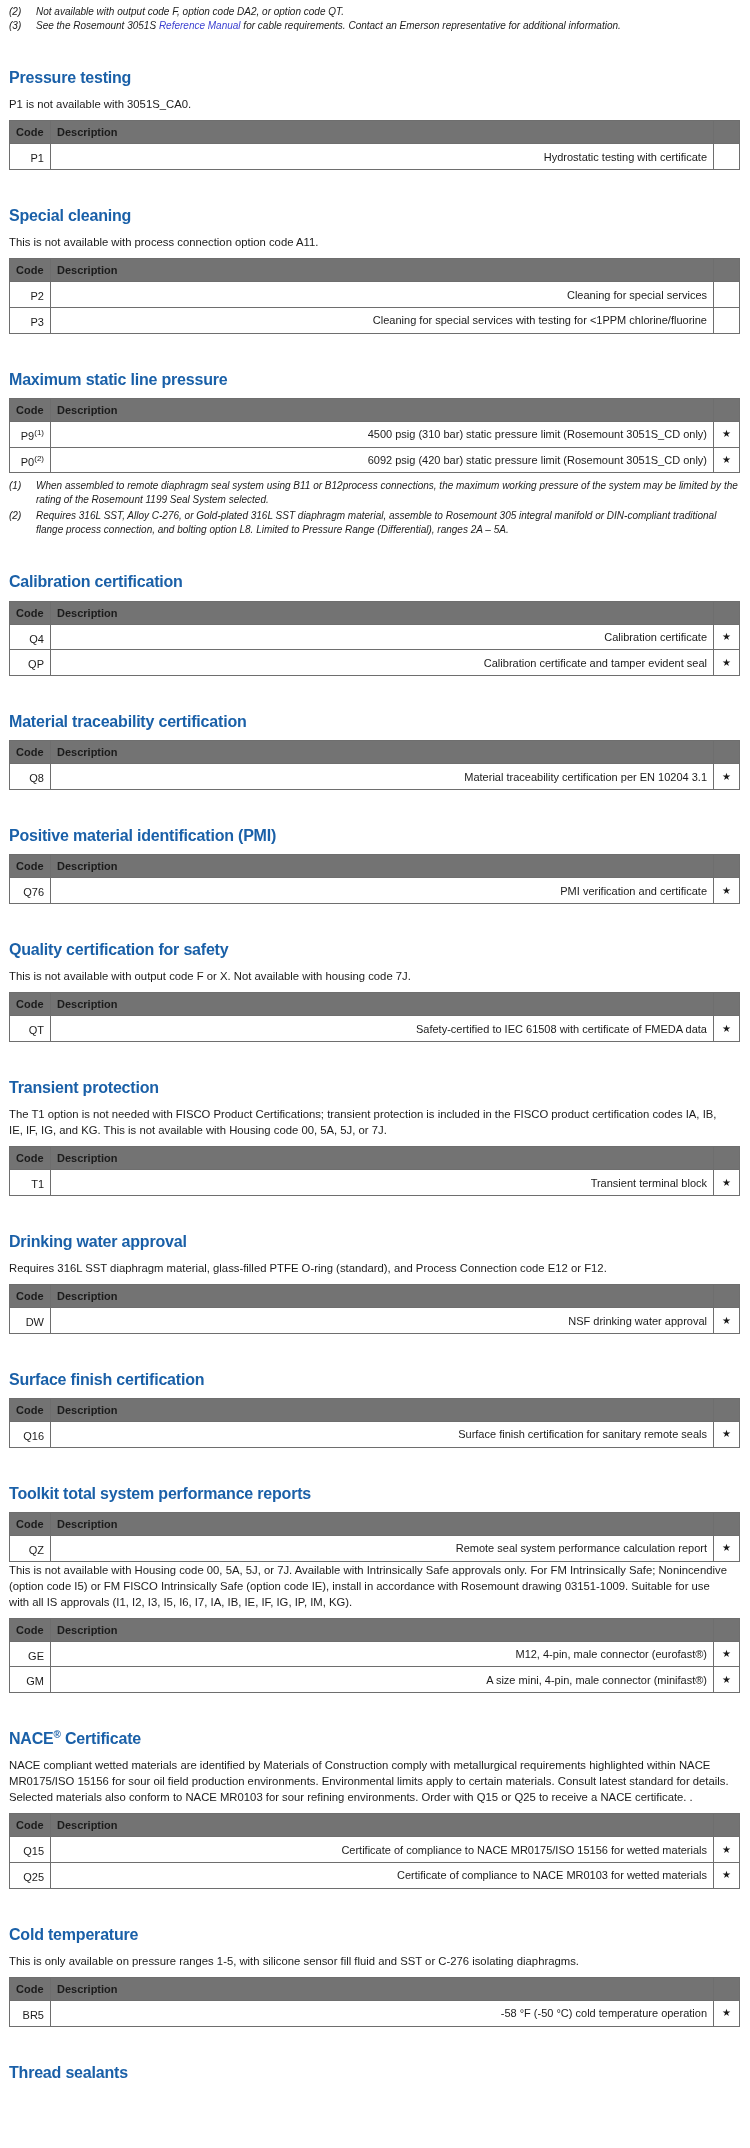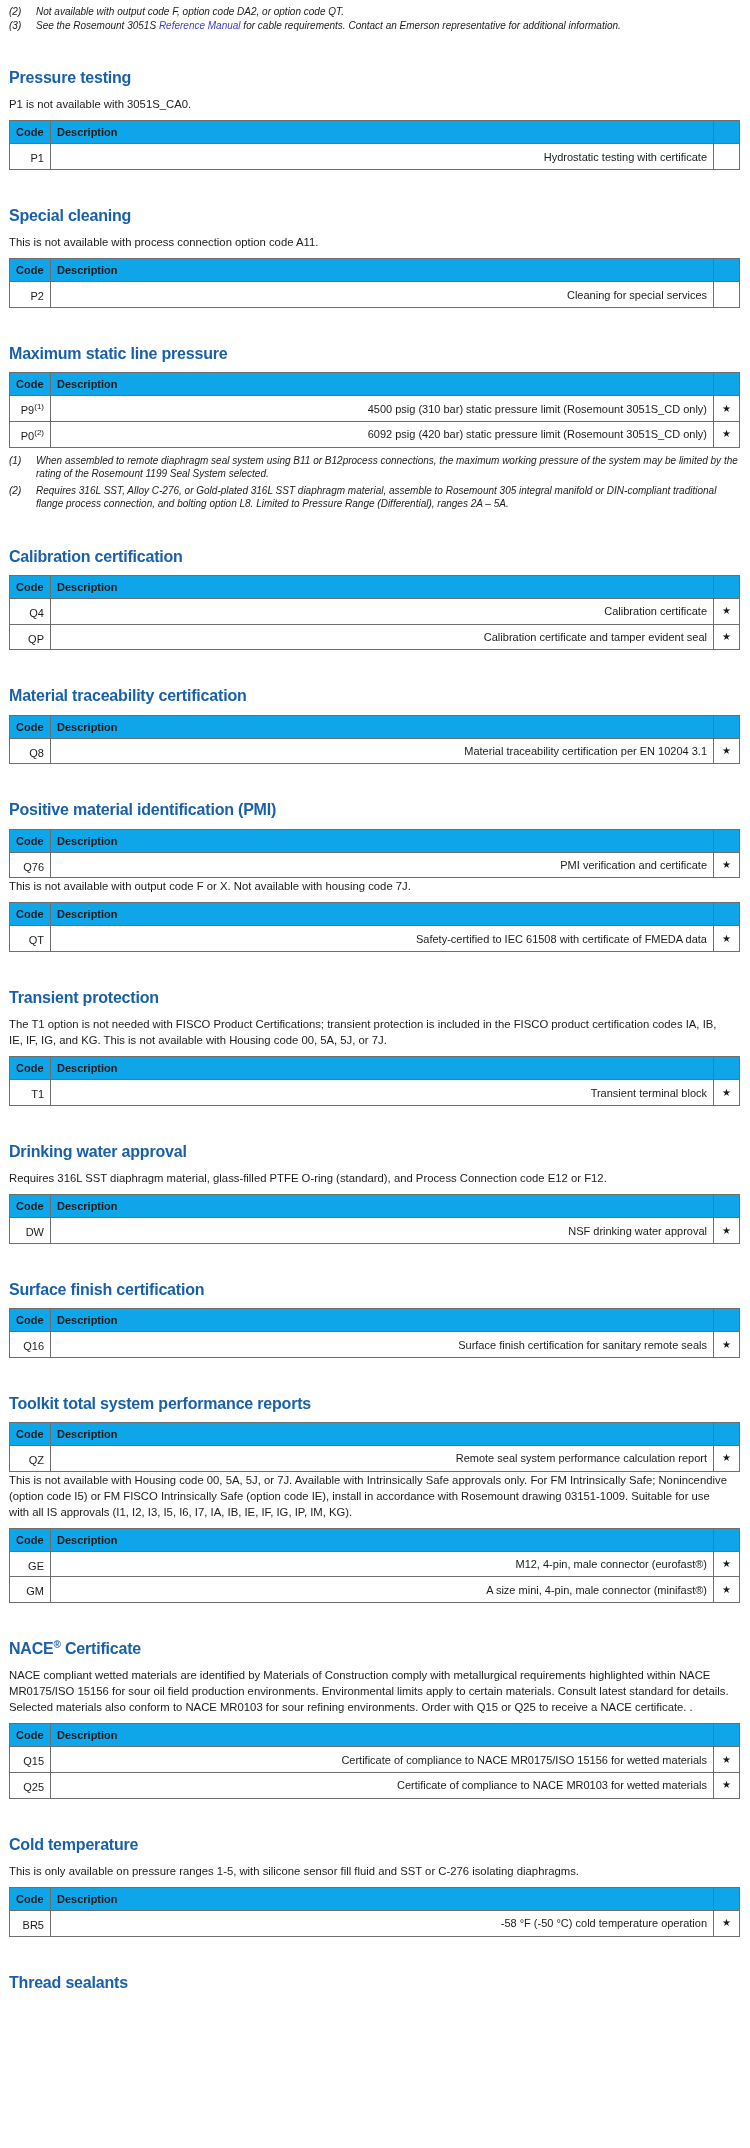--- a/index.html
+++ b/index.html
@@ -50,21 +50,21 @@
     border-collapse: collapse;
     border: 1.5px solid #4b4b4b;
   }
   .opt-table th, .opt-table td {
     border: 1px solid #6e6e6e;
     padding: 4px 6px;
     vertical-align: middle;
     text-align: left;
   }
   .opt-table th {
-    background: #0ea5e9;
+    background: #737373;
     font-size: 11px;
     line-height: 14px;
     font-weight: 700;
   }
   .opt-table td { font-size: 11px; line-height: 14px; text-align: right; }
   .col-code { width: 41px; }
   .col-star { width: 26px; text-align: center !important; }
   td.col-star { font-size: 10px; padding: 4px 2px; }
   td.col-code sup.code-sup { font-size: 8px; }
 
@@ -122,20 +122,25 @@
           <th class="th-desc">Description</th>
           <th class="col-star th-star"></th>
         </tr>
       </thead>
       <tbody>
             <tr>
     <td class="col-code"><span class="code">P2</span><sup class="code-sup"></sup></td>
     <td class="col-desc">Cleaning for special services</td>
     <td class="col-star"><span class="star"></span></td>
   </tr>
+            <tr>
+    <td class="col-code"><span class="code">P3</span><sup class="code-sup"></sup></td>
+    <td class="col-desc">Cleaning for special services with testing for &lt;1PPM chlorine/fluorine</td>
+    <td class="col-star"><span class="star"></span></td>
+  </tr>
           </tbody>
     </table>
 
   </section>
       <section class="section">
     <h2 class="heading"><span class="h-main">Maximum static line pressure</span><sup class="h-sup"></sup><span class="h-post"></span></h2>
 
     <table class="opt-table">
       <thead>
         <tr>
@@ -230,20 +235,21 @@
             <tr>
     <td class="col-code"><span class="code">Q76</span><sup class="code-sup"></sup></td>
     <td class="col-desc">PMI verification and certificate</td>
     <td class="col-star"><span class="star">★</span></td>
   </tr>
           </tbody>
     </table>
 
   </section>
       <section class="section">
+    <h2 class="heading"><span class="h-main">Quality certification for safety</span><sup class="h-sup"></sup><span class="h-post"></span></h2>
     <div class="notes">
           <p class="note">This is not available with output code F or X. Not available with housing code 7J.</p>
         </div>
     <table class="opt-table">
       <thead>
         <tr>
           <th class="col-code th-code">Code</th>
           <th class="th-desc">Description</th>
           <th class="col-star th-star"></th>
         </tr>

